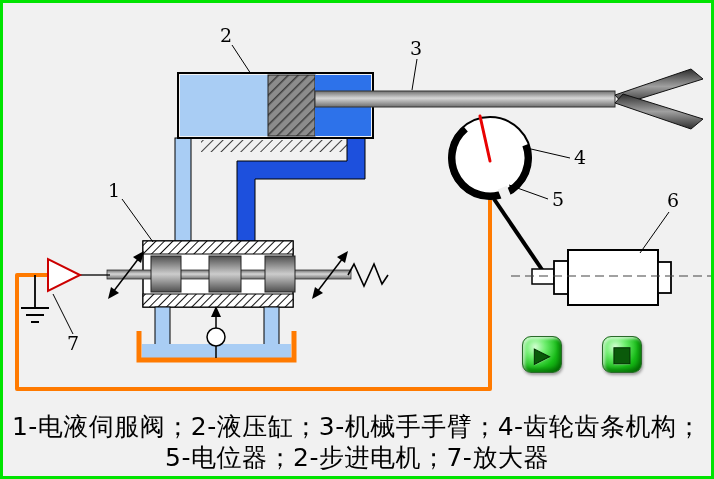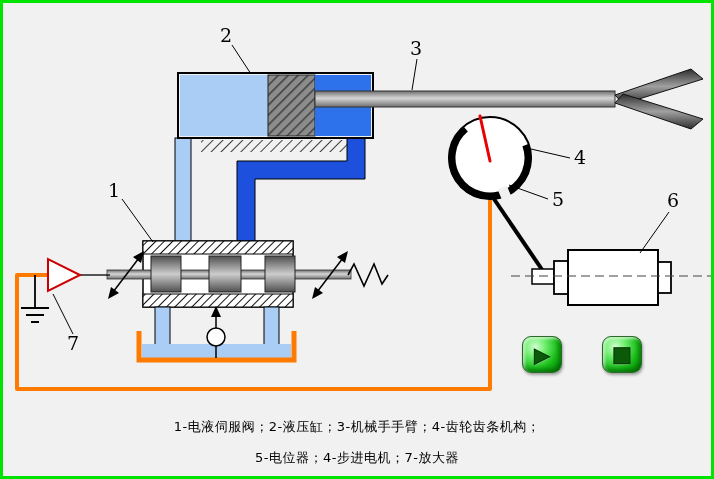--- a/index.html
+++ b/index.html
@@ -9,21 +9,21 @@
     box-sizing:border-box;
     border:3px solid #00e400;
     background:#f1f1f1;
     overflow:hidden;
     font-family:"DejaVu Sans","Liberation Sans",sans-serif;
   }
   .stage svg{position:absolute;left:0;top:0;}
   svg text{font-family:"DejaVu Serif","Liberation Serif",serif;font-size:19px;fill:#000;}
   .caption{
     position:absolute;left:0;top:408px;width:100%;
-    text-align:center;color:#000;font-size:13px;line-height:31px;
+    text-align:center;color:#000;font-size:25px;line-height:31px;
     letter-spacing:0.5px;
   }
   .btn{
     position:absolute;width:38px;height:35px;border-radius:9px;
     background:radial-gradient(circle at 32% 28%, #d2ffd2 0%, #6fee6f 28%, #17bb17 62%, #007d00 100%);
     border:1px solid #2a6b2a;
     box-shadow:1px 2px 3px rgba(0,0,0,0.35), inset -2px -3px 4px rgba(0,60,0,0.45), inset 2px 2px 3px rgba(255,255,255,0.65);
     display:flex;align-items:center;justify-content:center;
     cursor:pointer;
   }
@@ -174,16 +174,16 @@
 
 <div class="btn" id="play-btn">
   <span class="glyph play">▶</span>
 </div>
 <div class="btn" id="stop-btn">
   <span class="glyph stop">■</span>
 </div>
 
 <div class="caption">
   <div>1-电液伺服阀；2-液压缸；3-机械手手臂；4-齿轮齿条机构；</div>
-  <div>5-电位器；4-步进电机；7-放大器</div>
+  <div>5-电位器；2-步进电机；7-放大器</div>
 </div>
 
 </div>
 
 </body></html>

